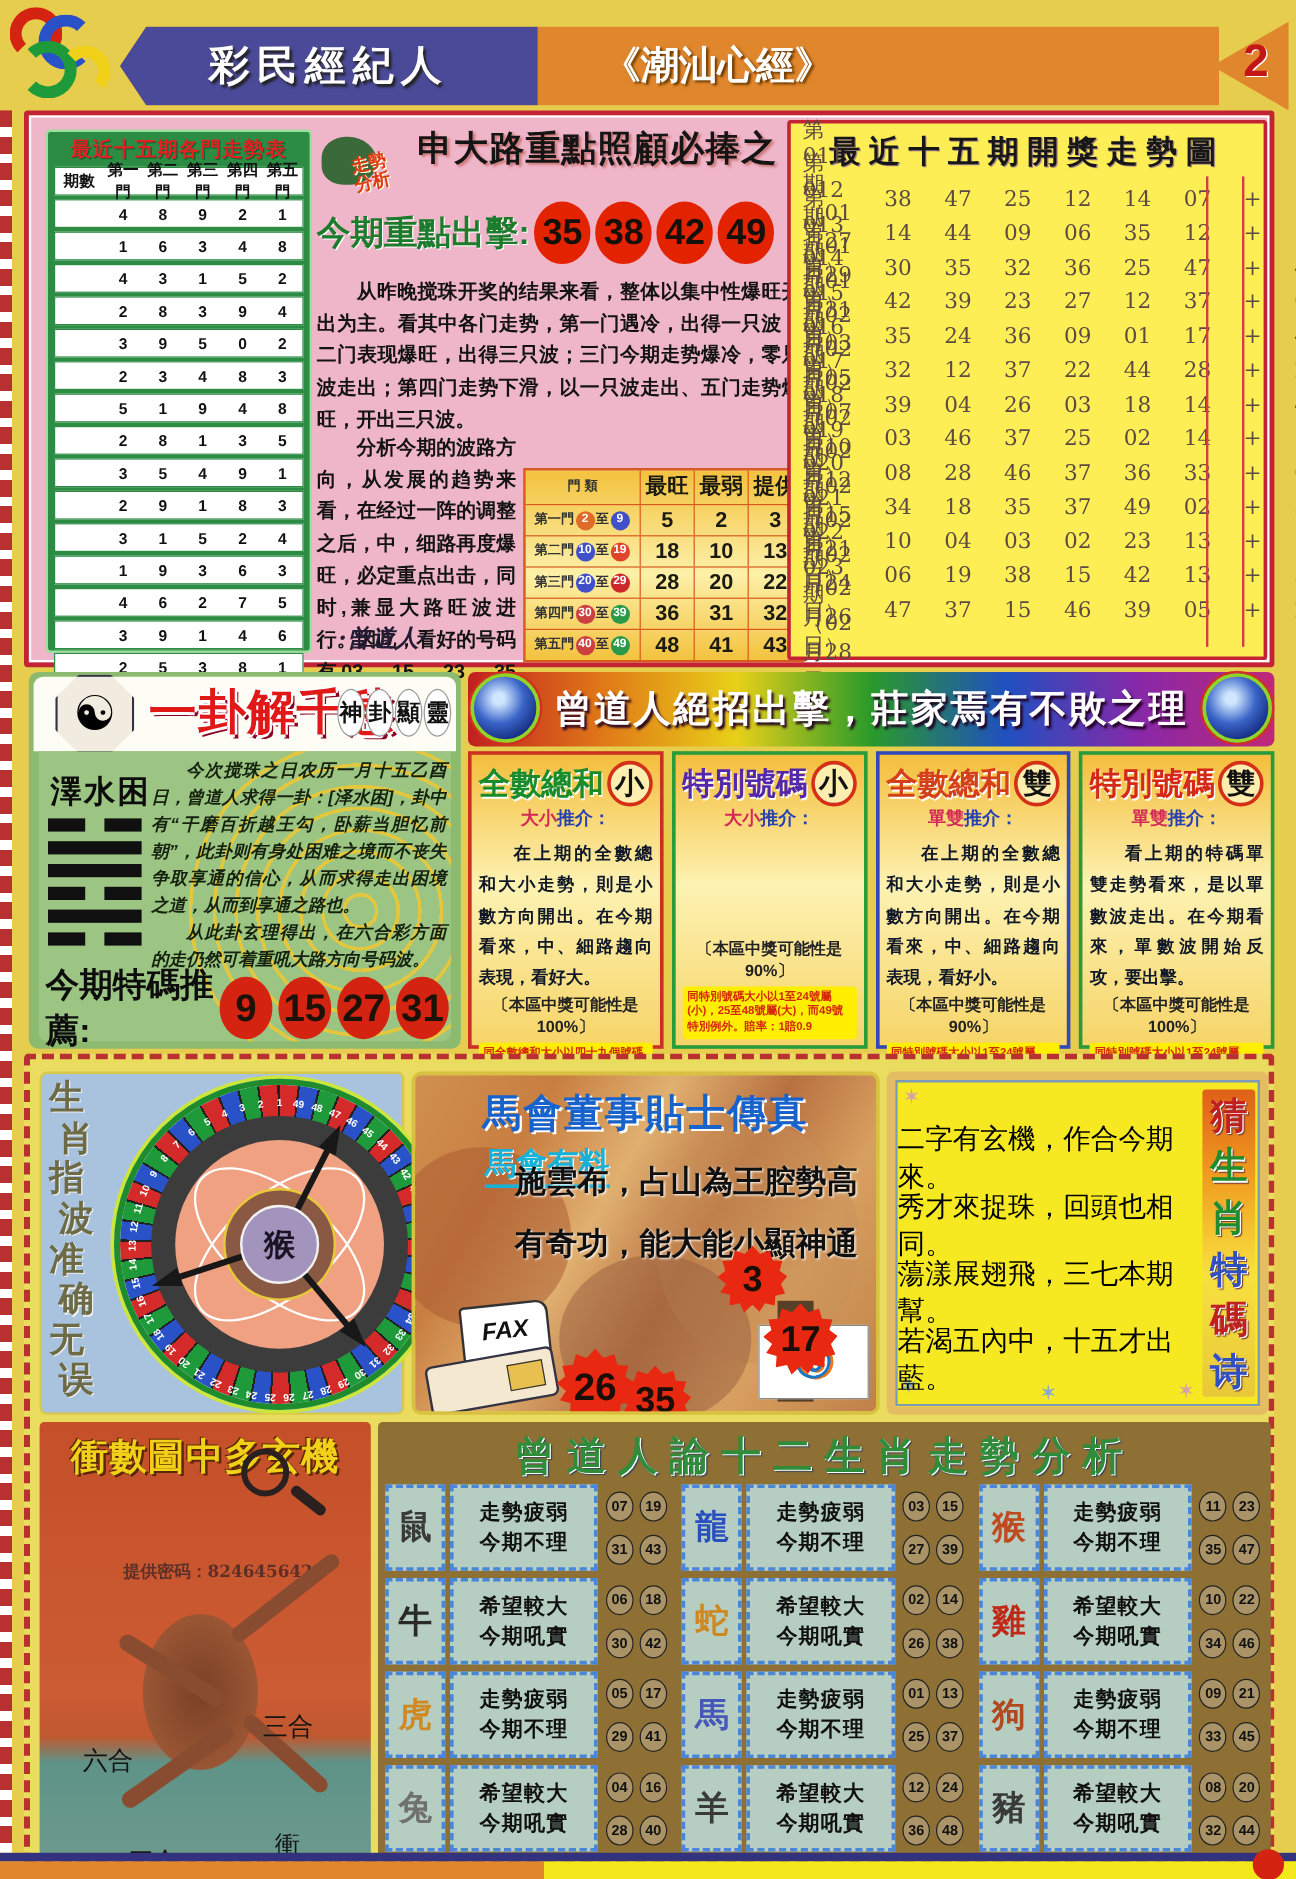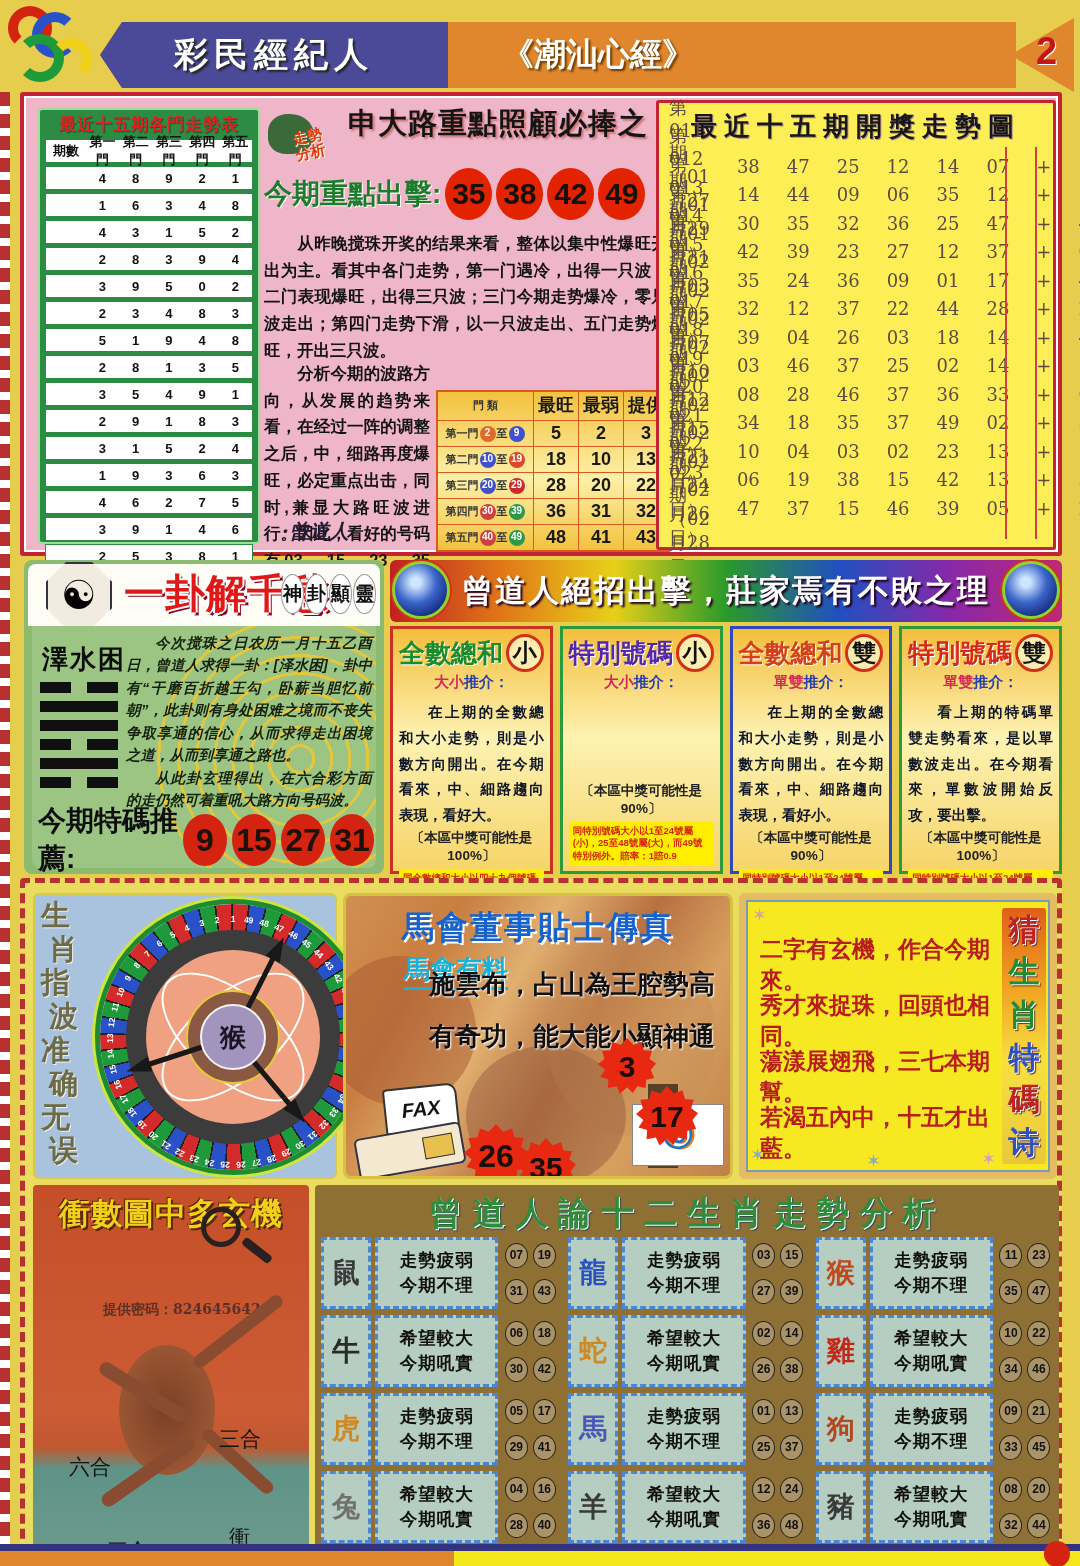--- a/index.html
+++ b/index.html
@@ -128,21 +128,21 @@
   #fax-machine { position:absolute; left:10px; top:190px; width:120px; height:90px; }
   #fax-paper { position:absolute; left:28px; top:0; width:74px; height:46px; background:#fff; border:2px solid #333; border-radius:4px 10px 2px 2px; transform:rotate(-6deg); display:flex; align-items:center; justify-content:center; font-size:20px; font-weight:bold; color:#111; font-style:italic; }
   #fax-body2 { position:absolute; left:0px; top:44px; width:108px; height:42px; background:#f4e8d0; border:2px solid #334; border-radius:6px; transform:rotate(-10deg); }
   #fax-keys { position:absolute; right:8px; top:8px; width:30px; height:22px; background:#e8c050; border:1px solid #333; }
   #fax-inner { position:absolute; right:52px; bottom:8px; width:30px; height:84px; background:rgba(40,30,20,.72); color:#e82810; writing-mode:vertical-rl; text-orientation:upright; font-size:19px; font-weight:bold; display:flex; align-items:center; justify-content:center; letter-spacing:2px; }
   #fax-logo { position:absolute; right:6px; bottom:10px; width:92px; height:62px; background:#fff; border:1px solid #888; display:flex; align-items:center; justify-content:center; }
   #fax-logo .glyph { font-size:30px; color:#1878c8; font-weight:bold; text-shadow:2px 1px 0 #e87818; transform:rotate(-12deg); }
 
   
   #poem-panel { position:absolute; left:714px; top:10px; width:318px; height:286px; background:#f6e922; border:7px solid #e4bc62; border-radius:6px; box-shadow:0 0 0 2px #7a9ab8 inset; }
-  .poem-line { position:absolute; left:14px; width:236px; color:#b91c1c; font-size:23px; font-weight:bold; letter-spacing:0px; }
+  .poem-line { position:absolute; left:2px; width:236px; color:#000000; font-size:23px; font-weight:normal; letter-spacing:0px; }
   #poem-strip { position:absolute; right:4px; top:8px; width:44px; height:256px; background:linear-gradient(180deg,#e06018,#f0a020 30%,#f8e040 60%,#e8c838); border-radius:3px; display:flex; flex-direction:column; align-items:center; justify-content:space-around; }
   .pv-char { font-size:31px; font-weight:bold; text-shadow:1px 1px 0 #fff,2px 2px 1px #633; line-height:1; }
   .pstar { position:absolute; color:#d8a0a8; font-size:18px; }
 
   
   #chong-panel { position:absolute; left:8px; top:302px; width:276px; height:364px; background:linear-gradient(180deg,#c44f28 0%,#cc5c34 62%,#c05830 72%,#5f9387 78%,#6b9a8c 100%); border-radius:4px; overflow:hidden; }
   #chong-title { position:absolute; left:0; top:8px; width:100%; text-align:center; color:#f0d018; font-size:31px; font-weight:bold; letter-spacing:1px; text-shadow:2px 2px 0 #5a2808,-1px -1px 0 #5a2808; }
   #chong-mag { position:absolute; left:168px; top:22px; width:40px; height:40px; border:5px solid #2a2020; border-radius:50%; }
   #chong-mag::after { content:""; position:absolute; left:34px; top:34px; width:34px; height:9px; background:#2a2020; transform:rotate(38deg); border-radius:4px; }
   #chong-pass { position:absolute; left:70px; top:116px; font-size:14px; color:#5c3028; font-weight:bold; font-family:"DejaVu Serif",serif; }

